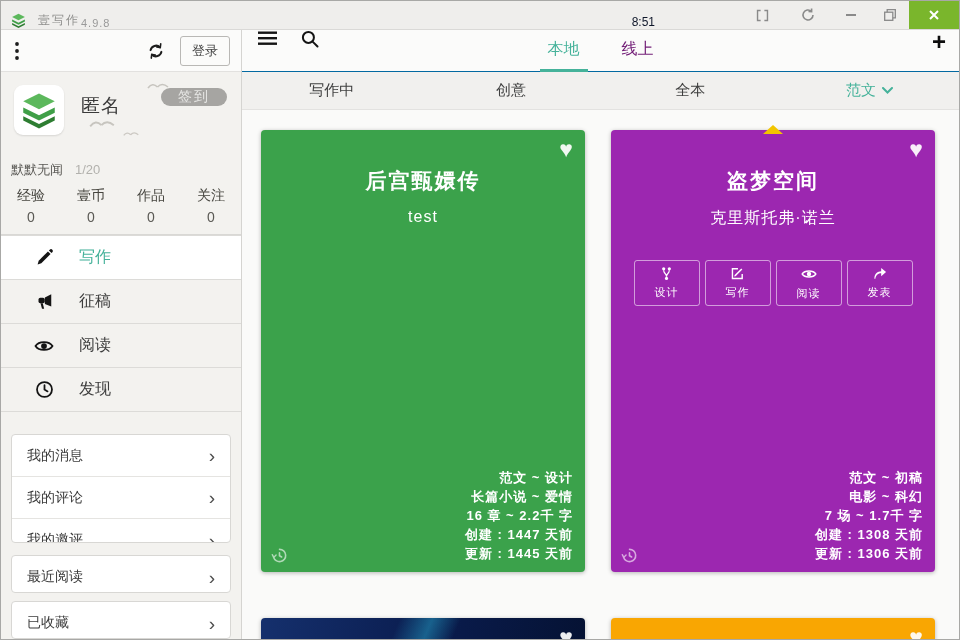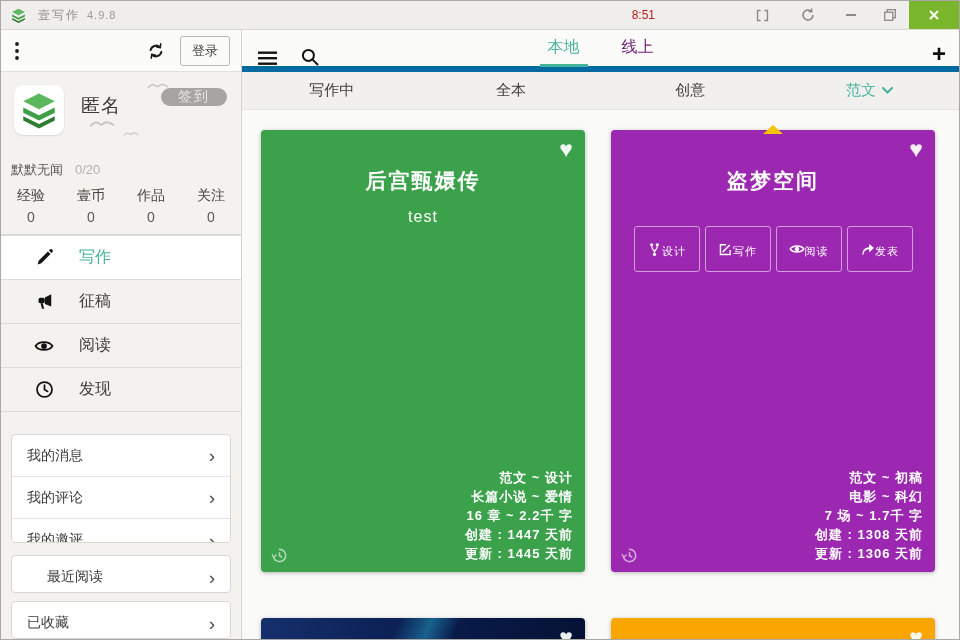--- a/index.html
+++ b/index.html
@@ -1,26 +1,26 @@
 <!DOCTYPE html>
 <html><head>
 <meta charset="utf-8">
 <style>
   * { margin:0; padding:0; box-sizing:border-box; }
   html,body { width:960px; height:640px; overflow:hidden; }
   body { font-family:"Liberation Sans","DejaVu Sans",sans-serif; background:#fff; color:#333; }
   .app { width:960px; height:640px; display:flex; flex-direction:column; border:1px solid #a8a8a6; background:#fff; }
 
   
-  .titlebar { flex:0 0 28px; height:36px; background:#efeeec; border-bottom:1px solid #dad9d7; display:flex; align-items:center; }
+  .titlebar { flex:0 0 28px; height:36px; background:#efeeec; border-bottom:1px solid #dad9d7; display:flex; align-items:flex-end; }
   .tb-logo { width:17px; height:17px; margin-left:9px; }
   .tb-title { margin-left:11px; font-size:12px; color:#8f8f8d; letter-spacing:2px; }
-  .tb-version { margin-left:7px; font-size:11px; color:#999; letter-spacing:1px; }
+  .tb-version { margin-left:1px; font-size:11px; color:#999; letter-spacing:1px; }
   .tb-spacer { flex:1; }
-  .tb-time { font-size:12px; color:#b91c1c; margin-right:84px; }
+  .tb-time { font-size:12px; color:#0f172a; margin-right:84px; }
   .tb-btn { width:46px; height:28px; display:flex; align-items:center; justify-content:center; color:#8a8a8a; }
   .tb-btn.narrow { width:39px; }
   .tb-minline { width:10px; height:2px; background:#8a8a8a; }
   .tb-close { width:50px; height:28px; background:#7ab62c; display:flex; align-items:center; justify-content:center; }
 
   .body-row { flex:1; display:flex; overflow:hidden; }
 
   
   .sidebar { flex:0 0 241px; width:241px; background:#f3f2ef; border-right:1px solid #d5d4d1; display:flex; flex-direction:column; overflow:hidden; }
   .side-toolbar { flex:0 0 42px; background:#fbfbfa; border-bottom:1px solid #e2e1df; display:flex; align-items:center; }
@@ -45,29 +45,29 @@
   .stat-value { font-size:14px; color:#5a5954; margin-top:4px; }
 
   .menu { border-top:1px solid #dcdbd8; }
   .menu-item { height:44px; display:flex; align-items:center; padding-left:33px; border-bottom:1px solid #dcdbd8; font-size:16px; color:#3c3c3c; cursor:default; }
   .menu-item.active { background:#fff; }
   .menu-item.active .menu-label { color:#45b29a; }
   .menu-ic { width:20px; height:20px; margin-right:25px; display:flex; align-items:center; justify-content:center; }
 
   .links-group { margin:0 10px; background:#fff; border:1px solid #d8d7d4; border-radius:4px; overflow:hidden; }
   .lg1 { margin-top:22px; }
-  .lg2 { margin-top:12px;padding-left:20px; }
+  .lg2 { margin-top:12px; }
   .lg3 { margin-top:8px; }
   .link-row { height:42px; display:flex; align-items:center; padding:0 15px; font-size:14px; color:#3b3b3b; border-bottom:1px solid #e5e4e1; }
   .links-group .link-row:last-child { border-bottom:none; }
   .link-chevron { margin-left:auto; font-size:19px; color:#4d4d4d; line-height:1; }
 
   
   .main { flex:1; display:flex; flex-direction:column; overflow:hidden; background:#fafaf9; }
-  .main-toolbar { flex:0 0 42px; background:#fbfbfa; border-bottom:6px solid #0369a1; display:flex; align-items:flex-end; position:relative; }
+  .main-toolbar { flex:0 0 42px; background:#fbfbfa; border-bottom:1px solid #0369a1; display:flex; align-items:flex-start; position:relative; }
   .mt-hamburger { margin-left:16px; display:flex; }
   .mt-search { margin-left:24px; display:flex; }
   .tabs { position:absolute; left:0; right:0; top:0; bottom:-1px; display:flex; justify-content:center; gap:26px; }
   .tab { display:flex; align-items:center; padding:0 8px; font-size:16px; color:#701a75; border-bottom:3px solid transparent; }
   .tab.active { color:#45b29a; border-bottom-color:#45b29a; }
   .mt-add { margin-left:auto; margin-right:13px; font-size:24px; font-weight:bold; color:#0d0d0d; z-index:2; line-height:1; }
 
   .filterbar { flex:0 0 38px; background:#f1f0ee; border-bottom:1px solid #e3e2e0; display:flex; align-items:center; font-size:15px; color:#3f3f3f; }
   .filter { flex:1; text-align:center; }
   .filter-dd { flex:1; text-align:center; color:#45b29a; display:flex; align-items:center; justify-content:center; gap:6px; }
@@ -83,21 +83,21 @@
       linear-gradient(100deg, #15306d 0%, #0a1c4e 48%, #04102e 100%); }
   .card.orange { background:#f9a602; }
 
   .card-heart { position:absolute; top:6px; right:12px; font-size:23px; color:#fff; opacity:.93; }
   .card-title { text-align:center; margin-top:37px; font-size:21px; font-weight:bold; letter-spacing:2px; }
   .card-subtitle { text-align:center; margin-top:13px; font-size:16px; letter-spacing:1px; }
   .sel-triangle { position:absolute; top:-5px; left:50%; transform:translateX(-50%); width:0; height:0;
       border-left:10px solid transparent; border-right:10px solid transparent; border-bottom:9px solid #f2c500; }
   .card-actions { margin-top:31px; display:flex; justify-content:center; gap:5px; }
   .action-btn { width:66px; height:46px; background:transparent; border:1px solid rgba(255,255,255,.55); border-radius:3px;
-      display:flex; flex-direction:row; align-items:center; justify-content:center; color:#fff; }
+      display:flex; flex-direction:column; align-items:center; justify-content:center; color:#fff; }
   .action-label { font-size:11px; margin-top:4px; letter-spacing:1px; }
   .card-meta { position:absolute; right:12px; bottom:9px; text-align:right; font-size:13px; font-weight:bold; line-height:19px; letter-spacing:1px; }
   .history-btn { position:absolute; left:10px; bottom:8px; opacity:.6; display:flex; background:none; border:none; }
 </style>
 </head>
 <body>
 
 <div class="app">
 
   <div class="titlebar">
@@ -176,21 +176,21 @@
             <path d="M3 10.5 L12 15 21 10.5 21 13.5 12 18 3 13.5 Z" fill="#3f9f47"></path>
             <path d="M3 15.5 L12 20 21 15.5 21 18 12 22.5 3 18 Z" fill="#2e7d32"></path>
           </svg>
         </div>
         <span class="profile-name">匿名</span>
         <button class="checkin-btn">签到</button>
       </div>
 
       <div class="level-row">
         <span class="level-title">默默无闻</span>
-        <span class="level-progress">0/20</span>
+        <span class="level-progress">1/20</span>
       </div>
 
       <div class="stats">
         <div class="stat">
           <div class="stat-label">经验</div>
           <div class="stat-value">0</div>
         </div>
         <div class="stat">
           <div class="stat-label">壹币</div>
           <div class="stat-value">0</div>
@@ -294,22 +294,22 @@
         </span>
         <div class="tabs">
           <span class="tab active">本地</span>
           <span class="tab">线上</span>
         </div>
         <span class="mt-add">+</span>
       </div>
 
       <div class="filterbar">
         <span class="filter">写作中</span>
+        <span class="filter">创意</span>
         <span class="filter">全本</span>
-        <span class="filter">创意</span>
         <span class="filter-dd">
           <span>范文</span>
           <svg width="11" height="7" viewBox="0 0 11 7" fill="none" stroke="#45b29a" stroke-width="2" stroke-linecap="round">
             <path d="M1 1 L5.5 5.5 L10 1"></path>
           </svg>
         </span>
       </div>
 
       <div class="content">
 
@@ -330,20 +330,21 @@
               <path d="M1.2 7.2 L2.6 9.8 L4.8 7.6" stroke-width="1.3"></path>
               <path d="M8 5.4 V8.2 L10 9.4"></path>
             </svg>
           </button>
         </div>
 
         <div class="card purple">
           <span class="sel-triangle"></span>
           <span class="card-heart">♥</span>
           <div class="card-title">盗梦空间</div>
+          <div class="card-subtitle">克里斯托弗·诺兰</div>
           <div class="card-actions">
             <button class="action-btn">
               <svg width="15" height="15" viewBox="0 0 16 16" fill="#fff" stroke="#fff">
                 <circle cx="5" cy="3" r="1.7" stroke="none"></circle>
                   <circle cx="11" cy="3" r="1.7" stroke="none"></circle>
                   <circle cx="8" cy="13.2" r="1.7" stroke="none"></circle>
                 <path d="M5 4.5 C5 8.5 8 7.5 8 11.5 M11 4.5 C11 8.5 8 7.5 8 11.5" fill="none" stroke-width="1.3"></path>
               </svg>
               <span class="action-label">设计</span>
             </button>

